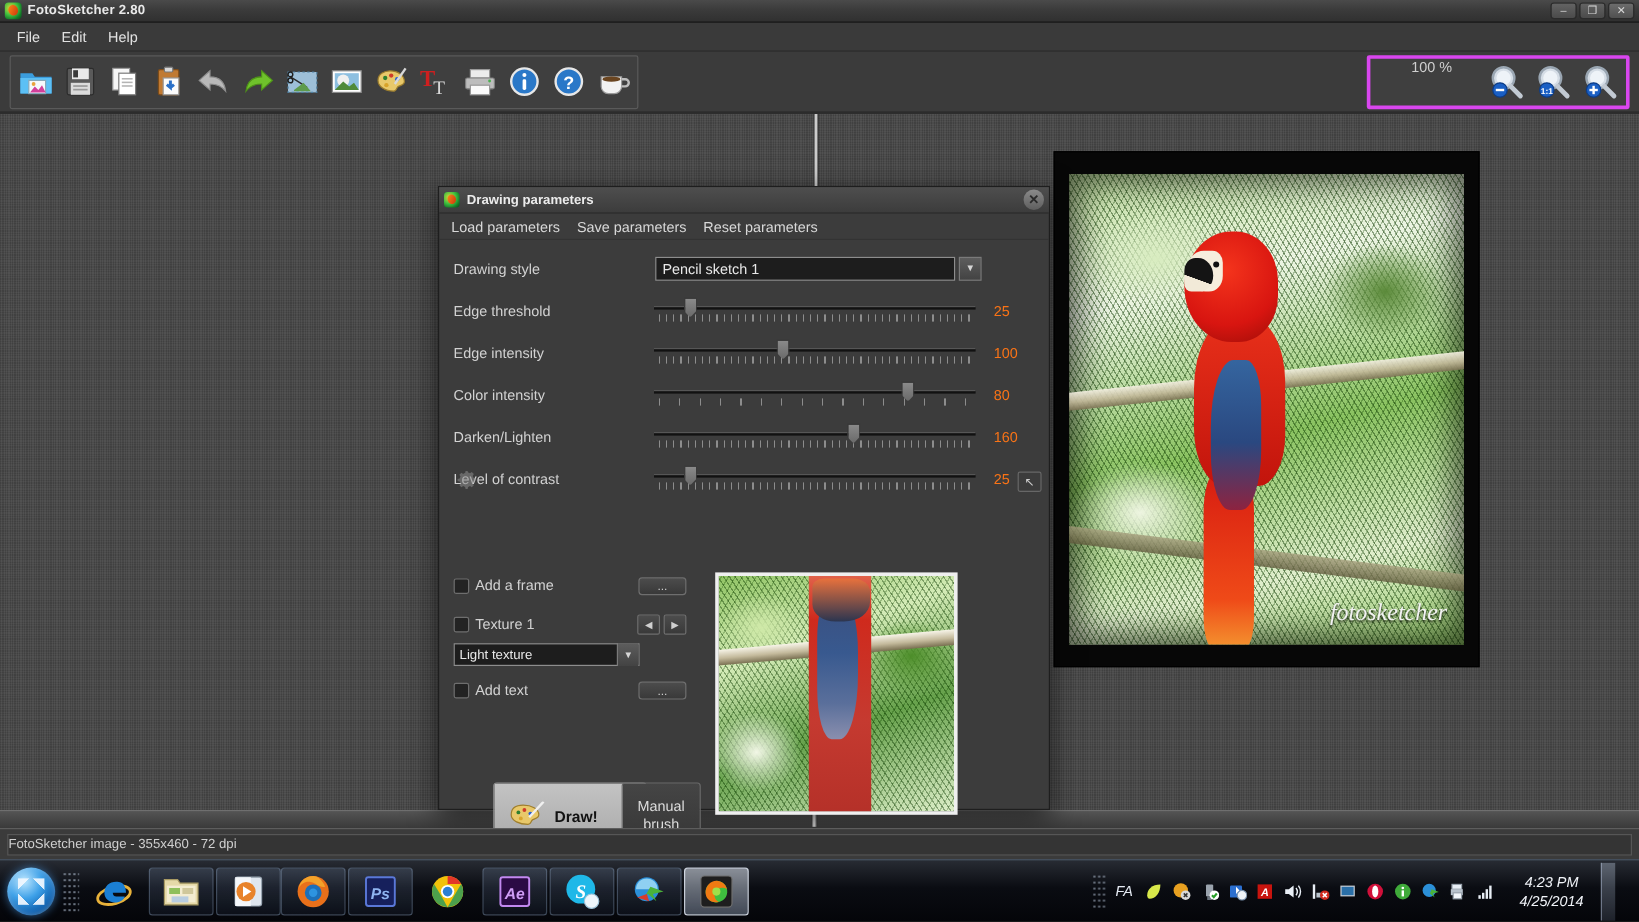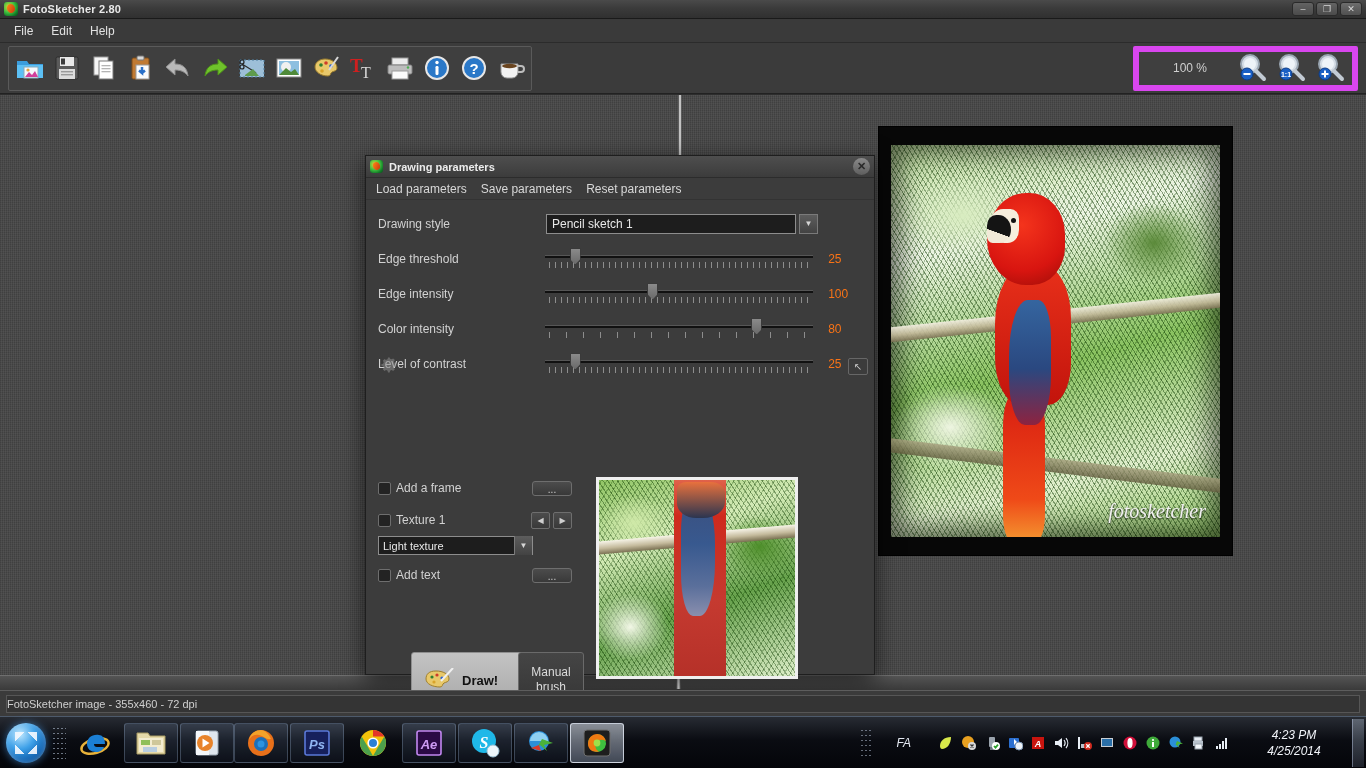--- a/index.html
+++ b/index.html
@@ -58,22 +58,22 @@
     border: 1px solid #5a5a5a; border-radius: 2px; padding: 0 2px;
     background: #3f3f3f;
   }
   .tool {
     width: 37px; height: 41px; display: flex; align-items: center; justify-content: center;
     border-radius: 3px; position: relative;
   }
   .tool svg, .tool .glyph { display: block; }
   .zoomzone {
     margin-left: auto; margin-right: 8px; height: 45px; display: flex;
-    align-items: center; gap: 2px; padding: 0 4px;
-    border: 6px solid #d946ef; border-radius: 2px; background: #3f3f3f;
+    gap: 2px; padding: 0 4px;
+    border: 3px solid #d946ef; border-radius: 2px; background: #3f3f3f;
   }
   .zoompct { font-size: 12px; color: #cfcfcf; padding: 0 24px 0 30px; }
 
   
   .workarea {
     position: absolute; left: 0; top: 94px; width: 1366px; height: 596px;
     background-color: #4b4b4b;
     background-image:
       repeating-linear-gradient(0deg, rgba(255,255,255,.035) 0 1px, transparent 1px 2px),
       repeating-linear-gradient(90deg, rgba(0,0,0,.14) 0 1px, transparent 1px 2px);
@@ -264,21 +264,21 @@
   }
   .tbapp.framed {
     background: linear-gradient(to bottom, rgba(120,140,170,.26), rgba(30,40,58,.30));
     border: 1px solid rgba(150,175,205,.32);
   }
   .tbapp.active {
     background: linear-gradient(to bottom, rgba(225,232,242,.55), rgba(150,165,190,.42));
     border: 1px solid rgba(235,242,252,.75);
   }
   .tray {
-    margin-left: auto; display: flex; align-items: center; height: 44px; padding-right: 2px; gap: 17px;
+    margin-left: auto; display: flex; align-items: center; height: 44px; padding-right: 20px;
   }
   .tray-dots {
     width: 12px; height: 30px; margin-right: 8px;
     background-image: radial-gradient(circle, rgba(190,205,225,.5) 0.8px, transparent 1.1px);
     background-size: 4px 5px;
   }
   .tray-lang { font-size: 12px; color: #e4e9f2; margin-right: 10px; }
   .tray-icons { display: flex; align-items: center; gap: 7px; margin-right: 10px; }
   .clock {
     display: flex; flex-direction: column; align-items: center; justify-content: center;
@@ -691,20 +691,29 @@
       <div class="row">
         <div class="row-label">Color intensity</div>
         <div class="slider-wrap">
           <div class="slider-track"></div>
           <div class="slider-ticks wide"></div>
           <div class="slider-thumb" style="left:79%"></div>
         </div>
         <div class="slider-value">80</div>
       </div>
 
+      <div class="row">
+        <div class="row-label">Darken/Lighten</div>
+        <div class="slider-wrap">
+          <div class="slider-track"></div>
+          <div class="slider-ticks"></div>
+          <div class="slider-thumb" style="left:62%"></div>
+        </div>
+        <div class="slider-value">160</div>
+      </div>
 
       <div class="row">
         <div class="row-label">Level of contrast</div>
         <div class="slider-wrap">
           <div class="slider-track"></div>
           <div class="slider-ticks"></div>
           <div class="slider-thumb" style="left:11%"></div>
         </div>
         <div class="slider-value">25</div>
       </div>

